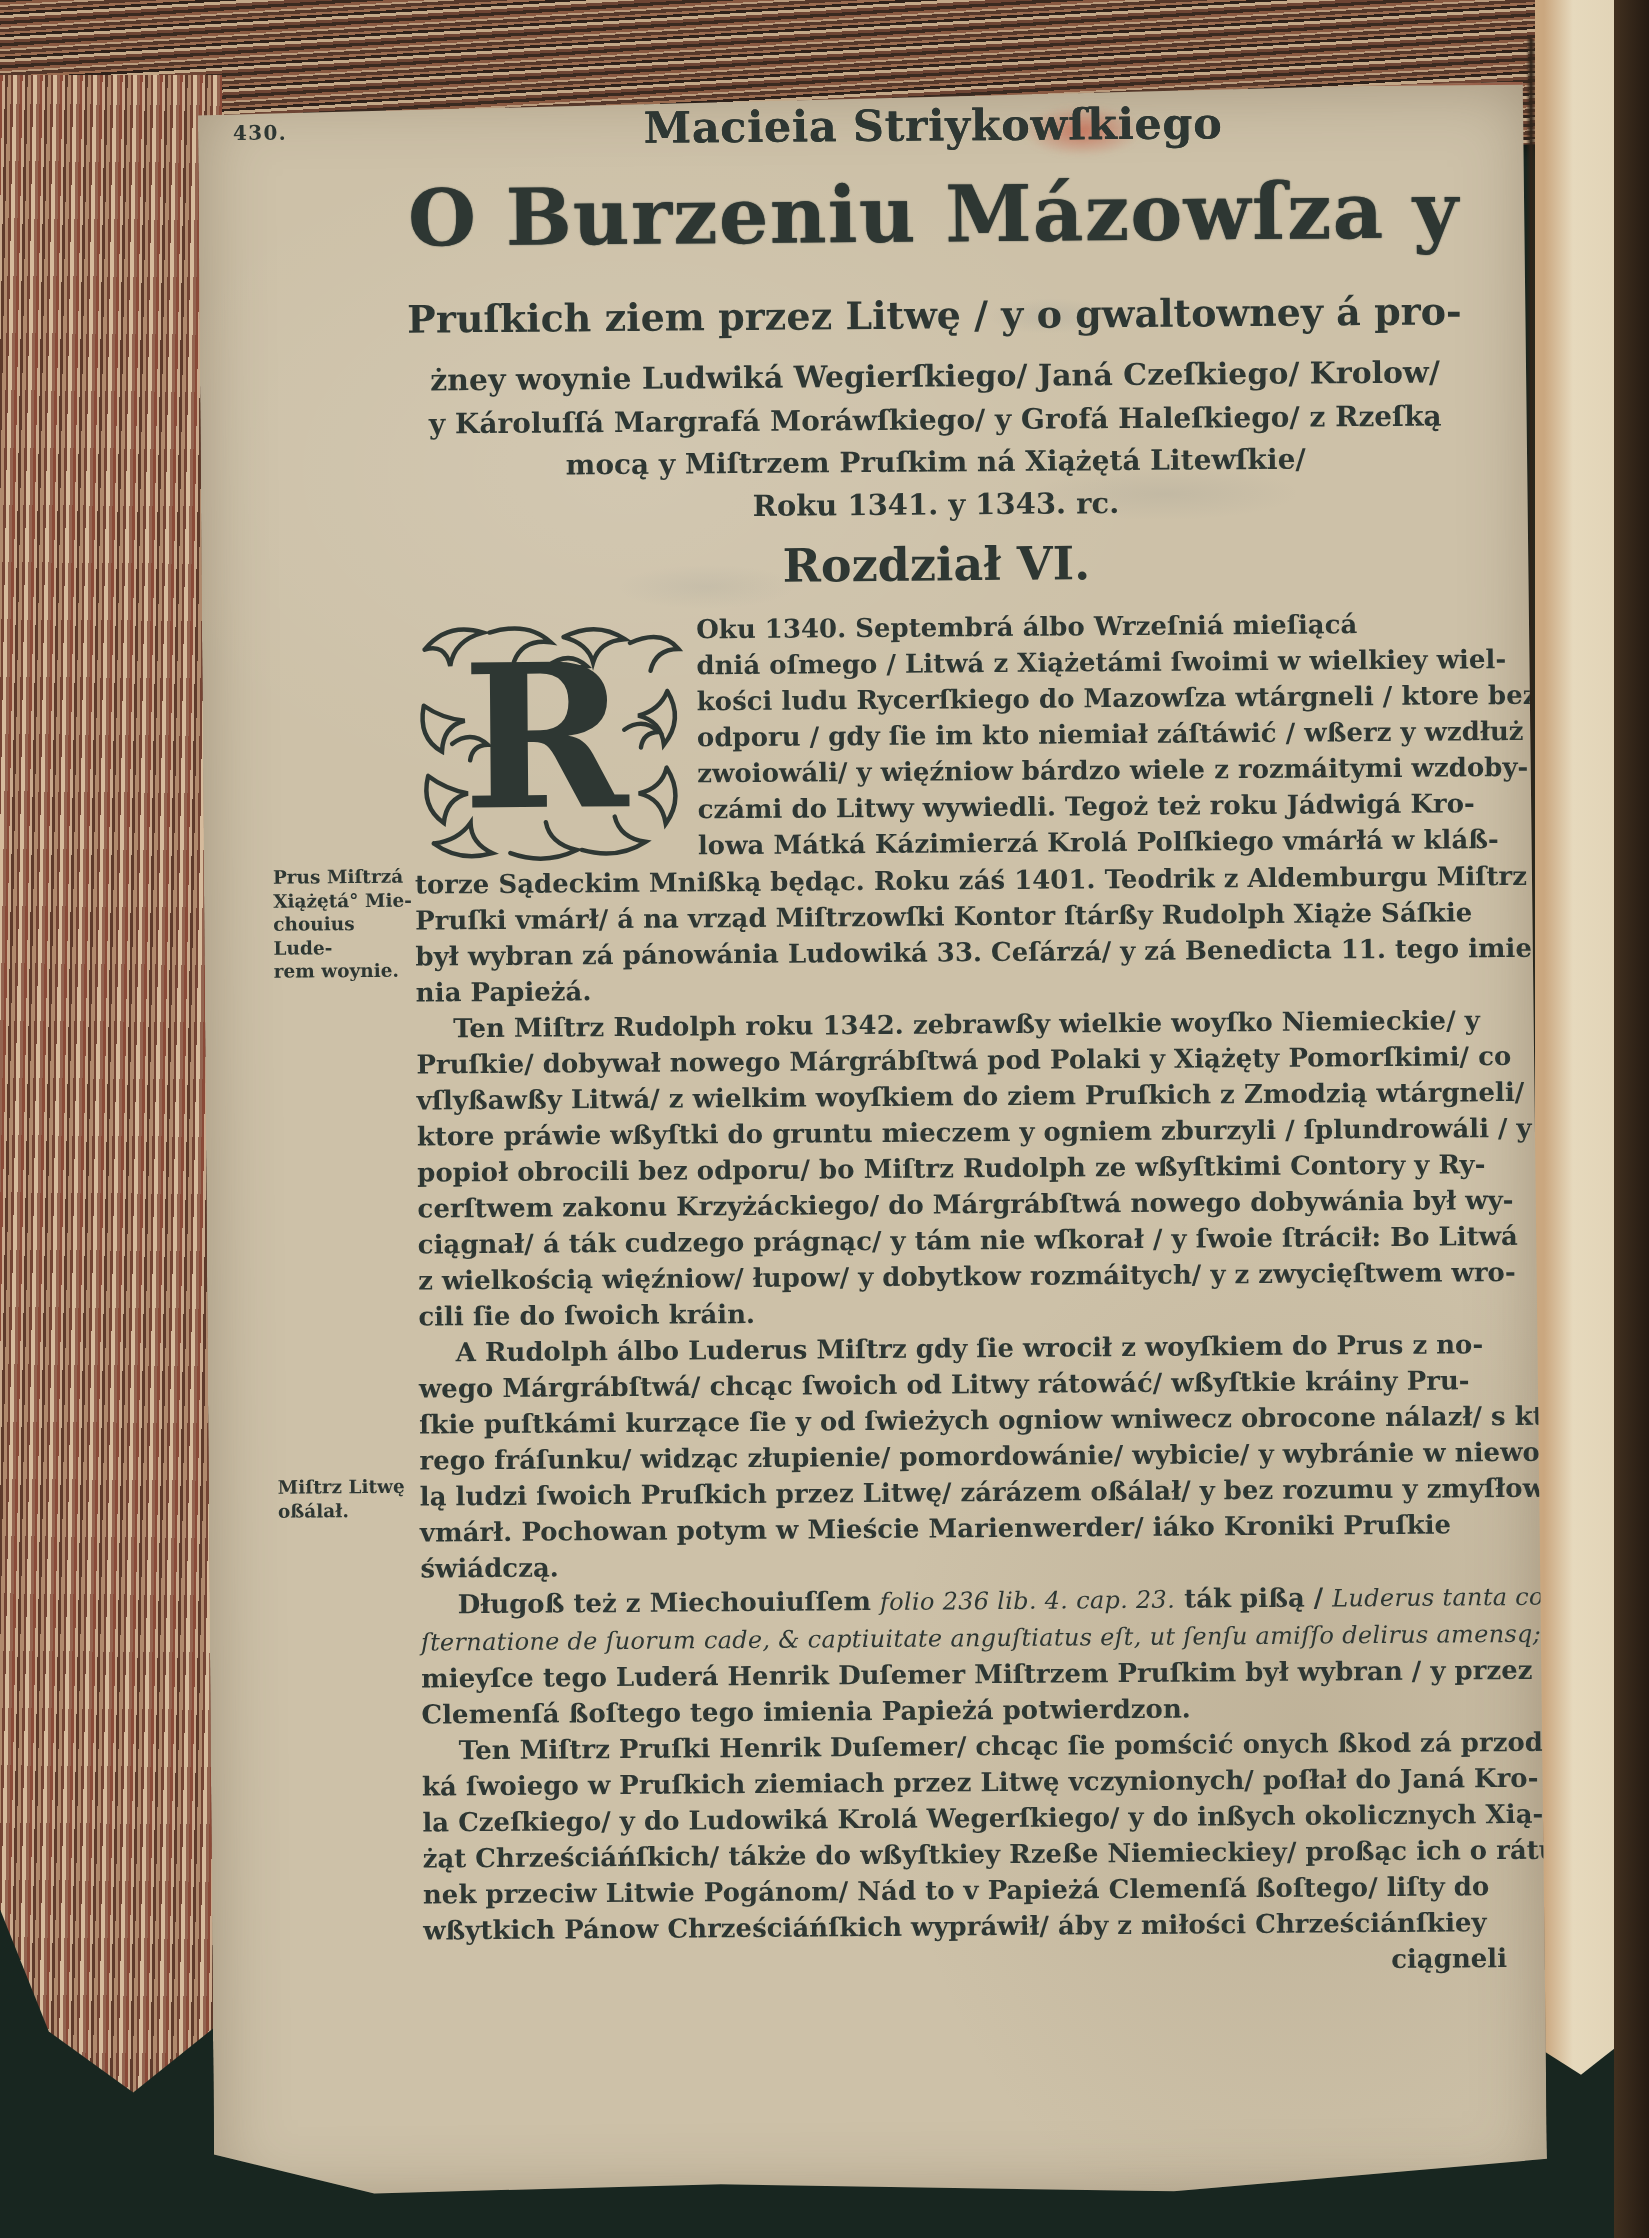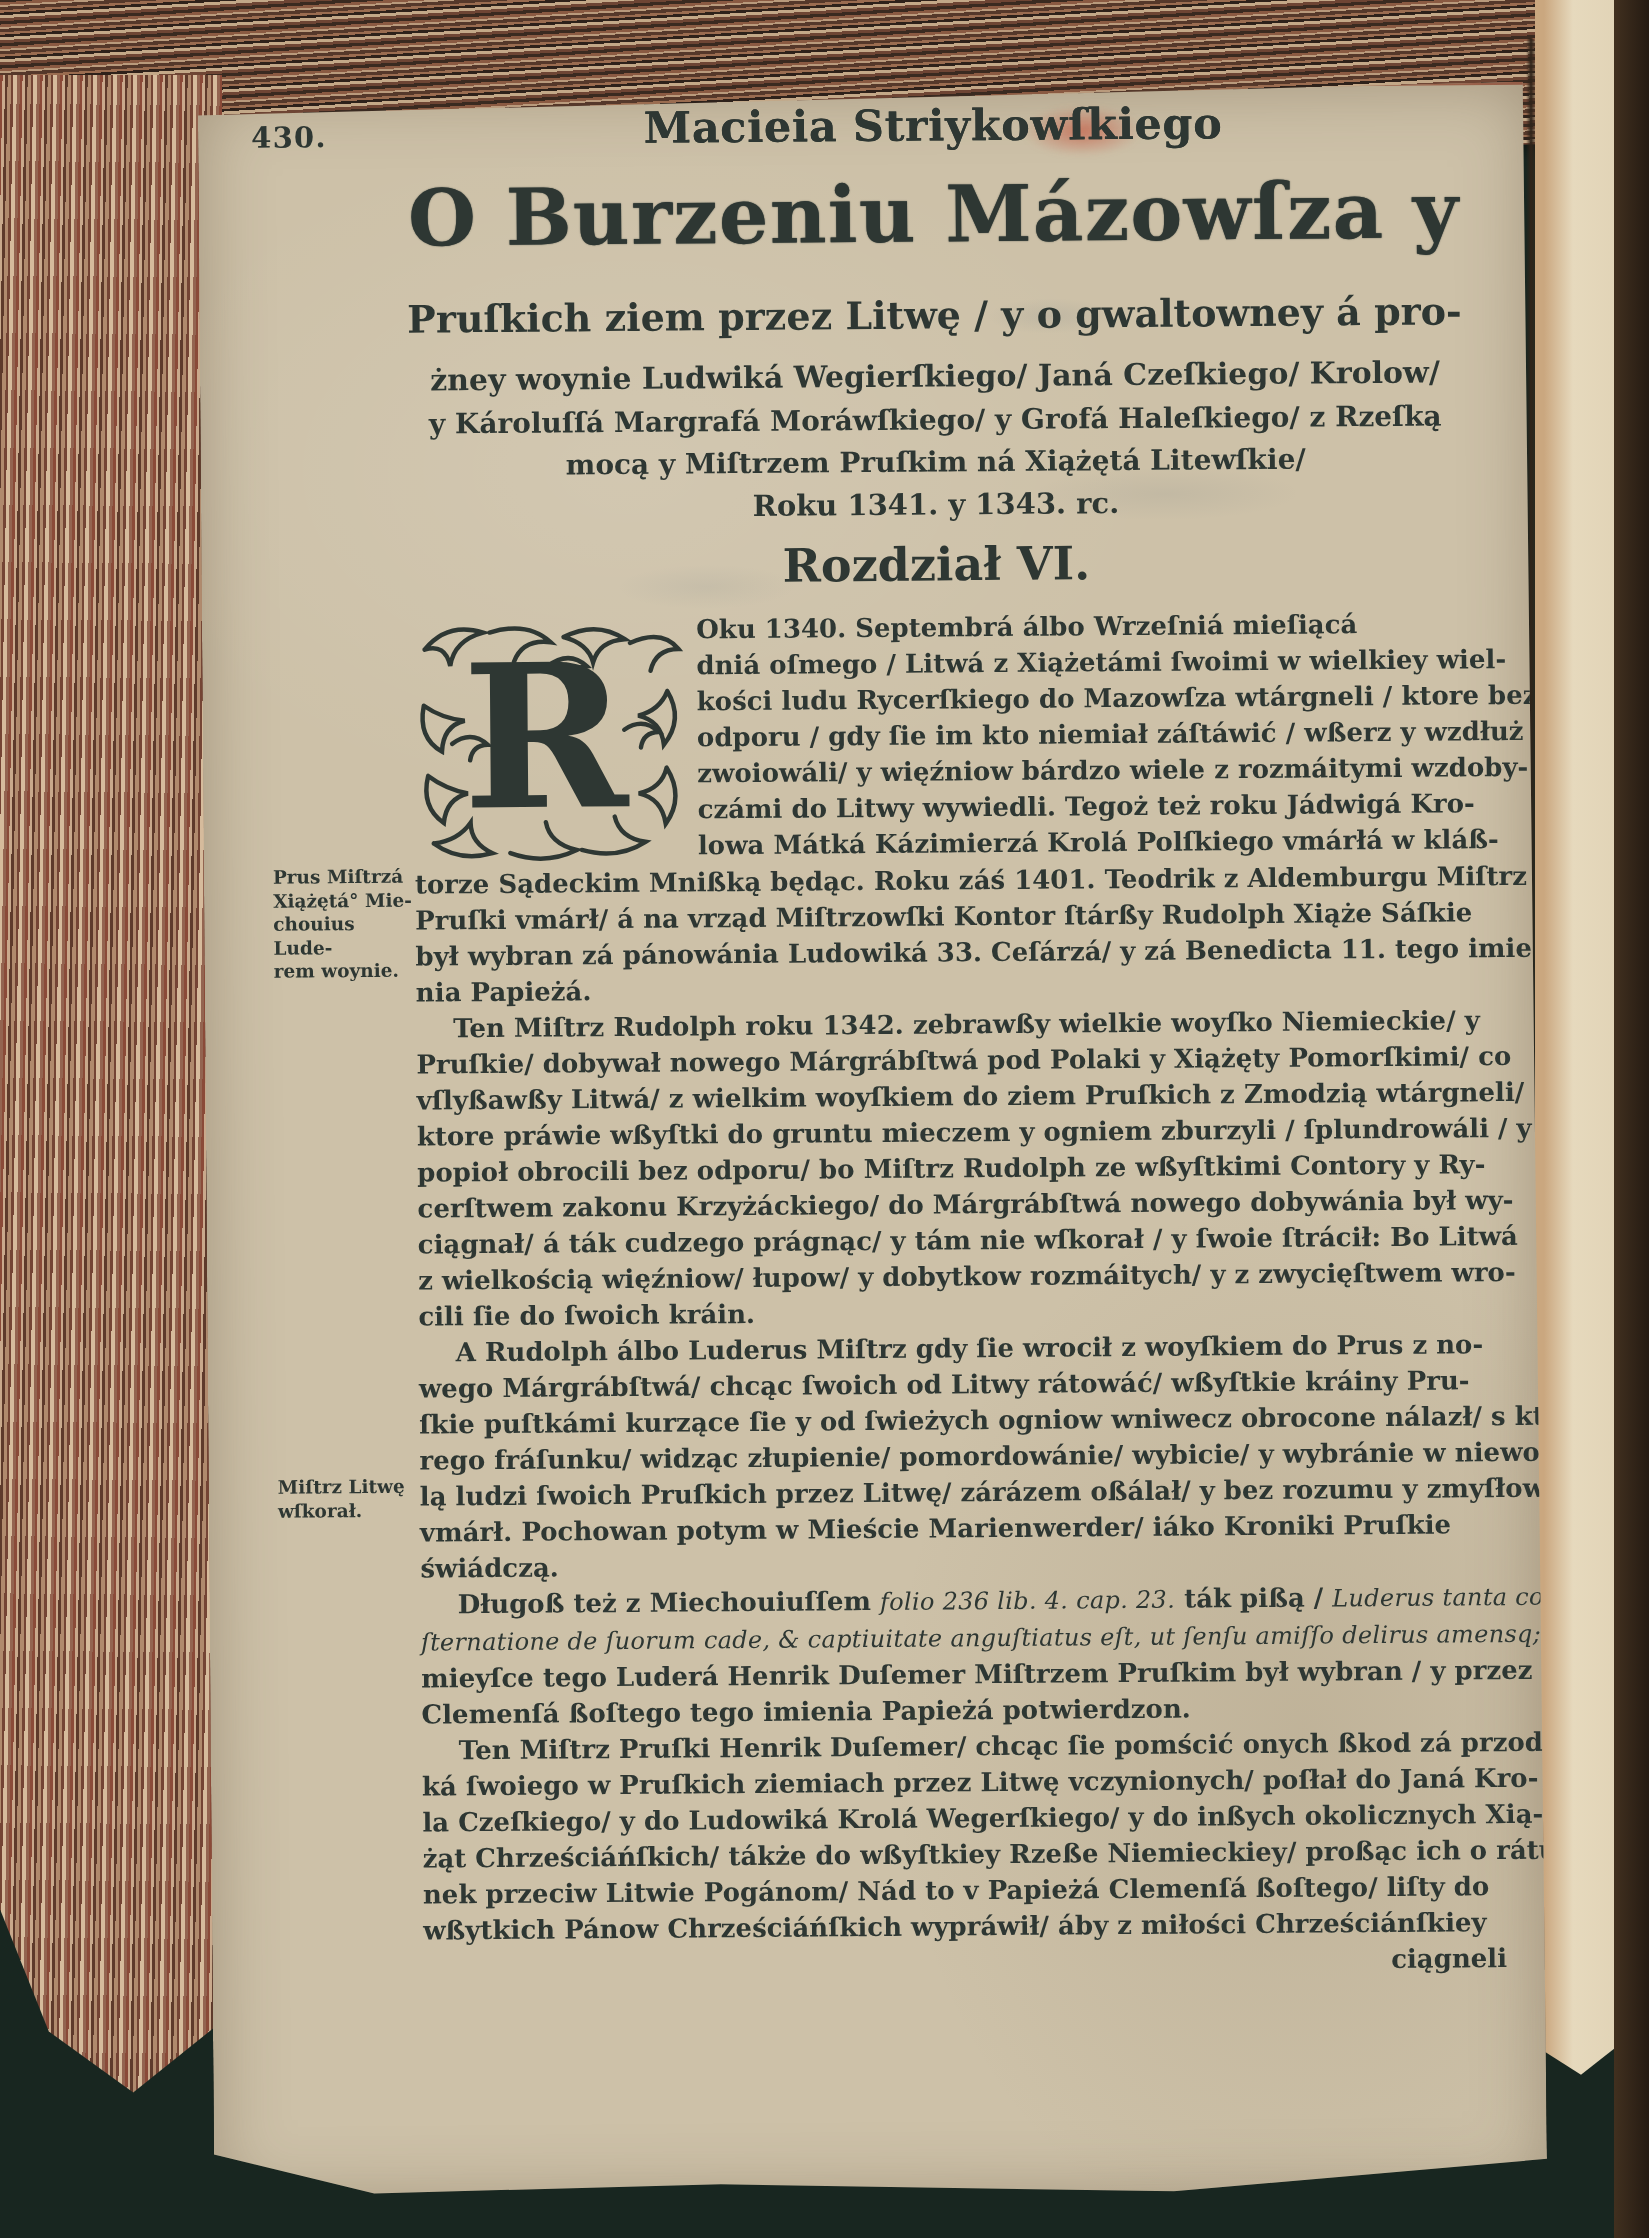--- a/index.html
+++ b/index.html
@@ -52,21 +52,21 @@
   }
   .page::before{ 
     content:"";position:absolute;left:0;top:0;width:100%;height:3.2px;
     background:linear-gradient(90deg,#a2553e,#b06a4a 60%,#8d4b36);opacity:.8;
   }
   .red-smudge{
     position:absolute;left:824px;top:20.4px;width:121px;height:51px;
     background:radial-gradient(ellipse at center, rgba(196,62,40,.55), rgba(196,62,40,0) 70%);
     filter:blur(3.2px);
   }
-  .pagenum{position:absolute;left:53px;top:29px;font-size:29px;font-weight:bold;letter-spacing:1.3px;}
+  .pagenum{position:absolute;left:35px;top:29px;font-size:20px;font-weight:bold;letter-spacing:1.3px;}
   .running-header{
     position:absolute;left:243px;top:14px;width:984px;text-align:center;
     font-size:43px;font-weight:bold;letter-spacing:0.6px;white-space:nowrap;
     text-shadow:0 0 0.6px #2e3733;
   }
   .title{
     position:absolute;left:128px;top:82px;width:1214px;text-align:center;
     font-size:78px;font-weight:bold;white-space:nowrap;letter-spacing:1.3px;
     text-shadow:0 0 1.3px #2e3733;
   }
@@ -130,21 +130,21 @@
   <div class="chapter">Rozdział VI.</div>
 
   <div class="margin-note note-1">
     <div class="line">Prus Miſtrzá</div>
     <div class="line">Xiążętá° Mie-</div>
     <div class="line">chouius Lude-</div>
     <div class="line">rem woynie.</div>
   </div>
   <div class="margin-note note-2">
     <div class="line">Miſtrz Litwę</div>
-    <div class="line">wſkorał.</div>
+    <div class="line">oßálał.</div>
   </div>
 
   <div class="body-block">
 
     <div class="para">
       <div class="dropcap-box">
         <svg width="273" height="250" viewBox="0 0 428 392" xmlns="http://www.w3.org/2000/svg" style="font-size:41px">
           <g fill="none" stroke="#2e3733" stroke-width="7" stroke-linecap="round">
             <path d="M18,52 q36,-44 92,-26 q-46,12 -52,52 q-8,-36 -40,-26"></path>
             <path d="M120,26 q60,-18 96,16 q-44,-6 -58,30"></path>

